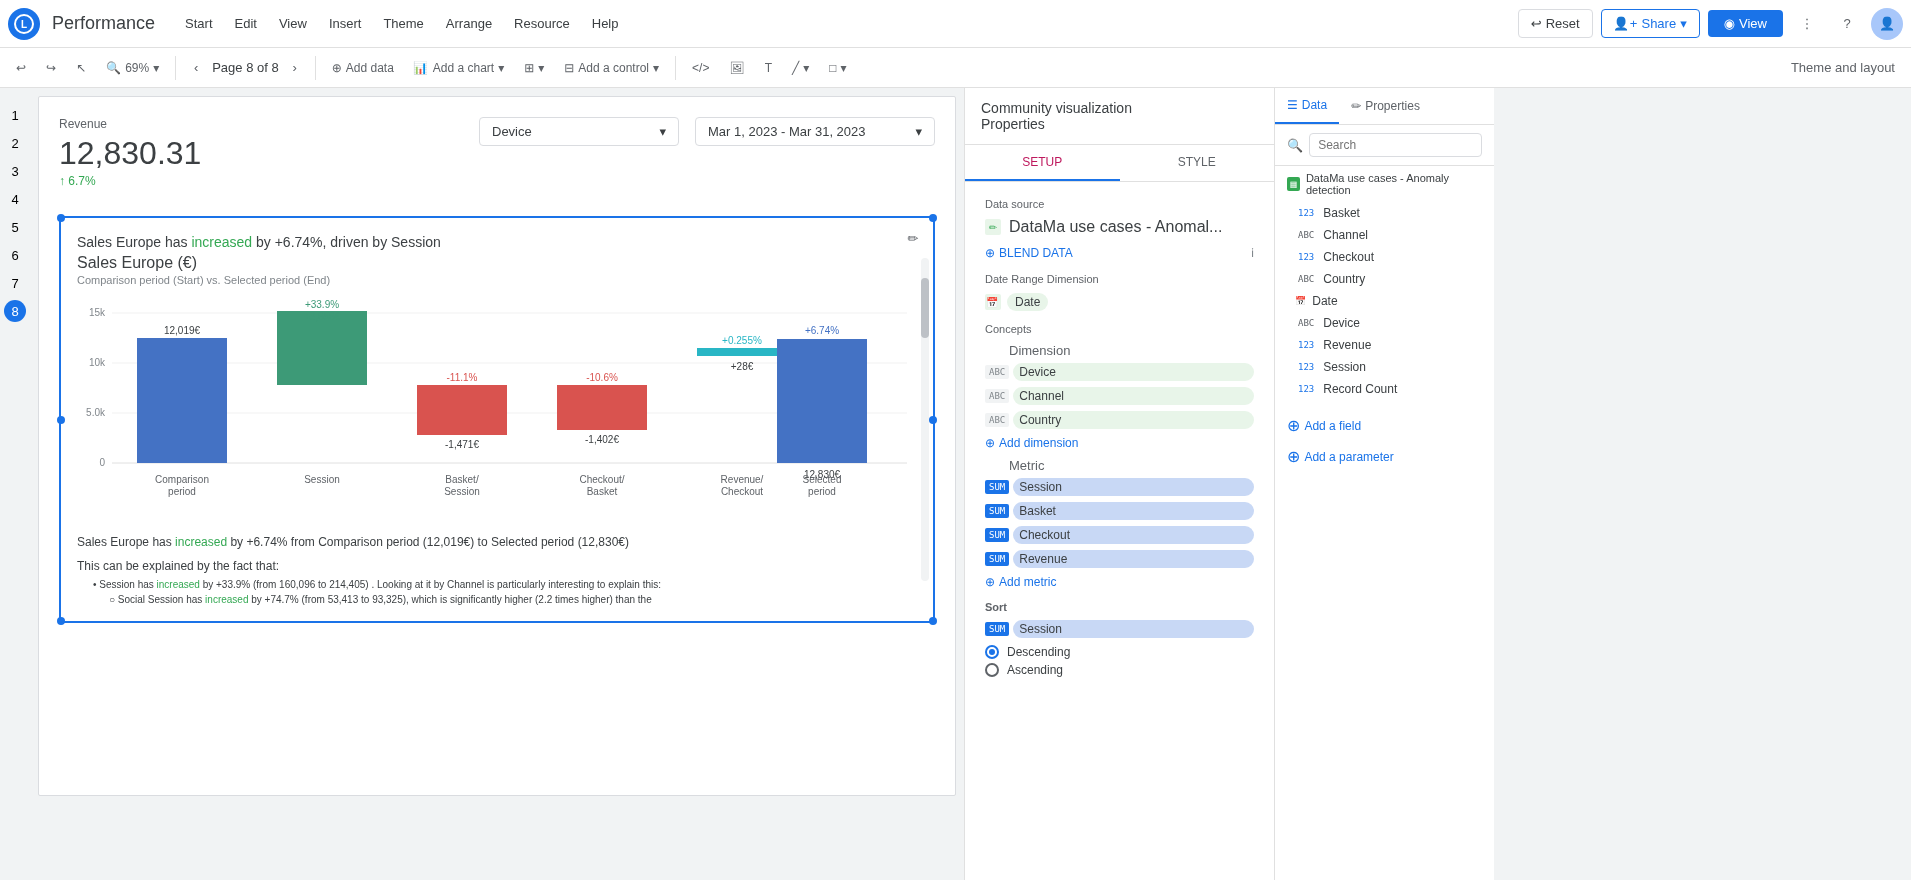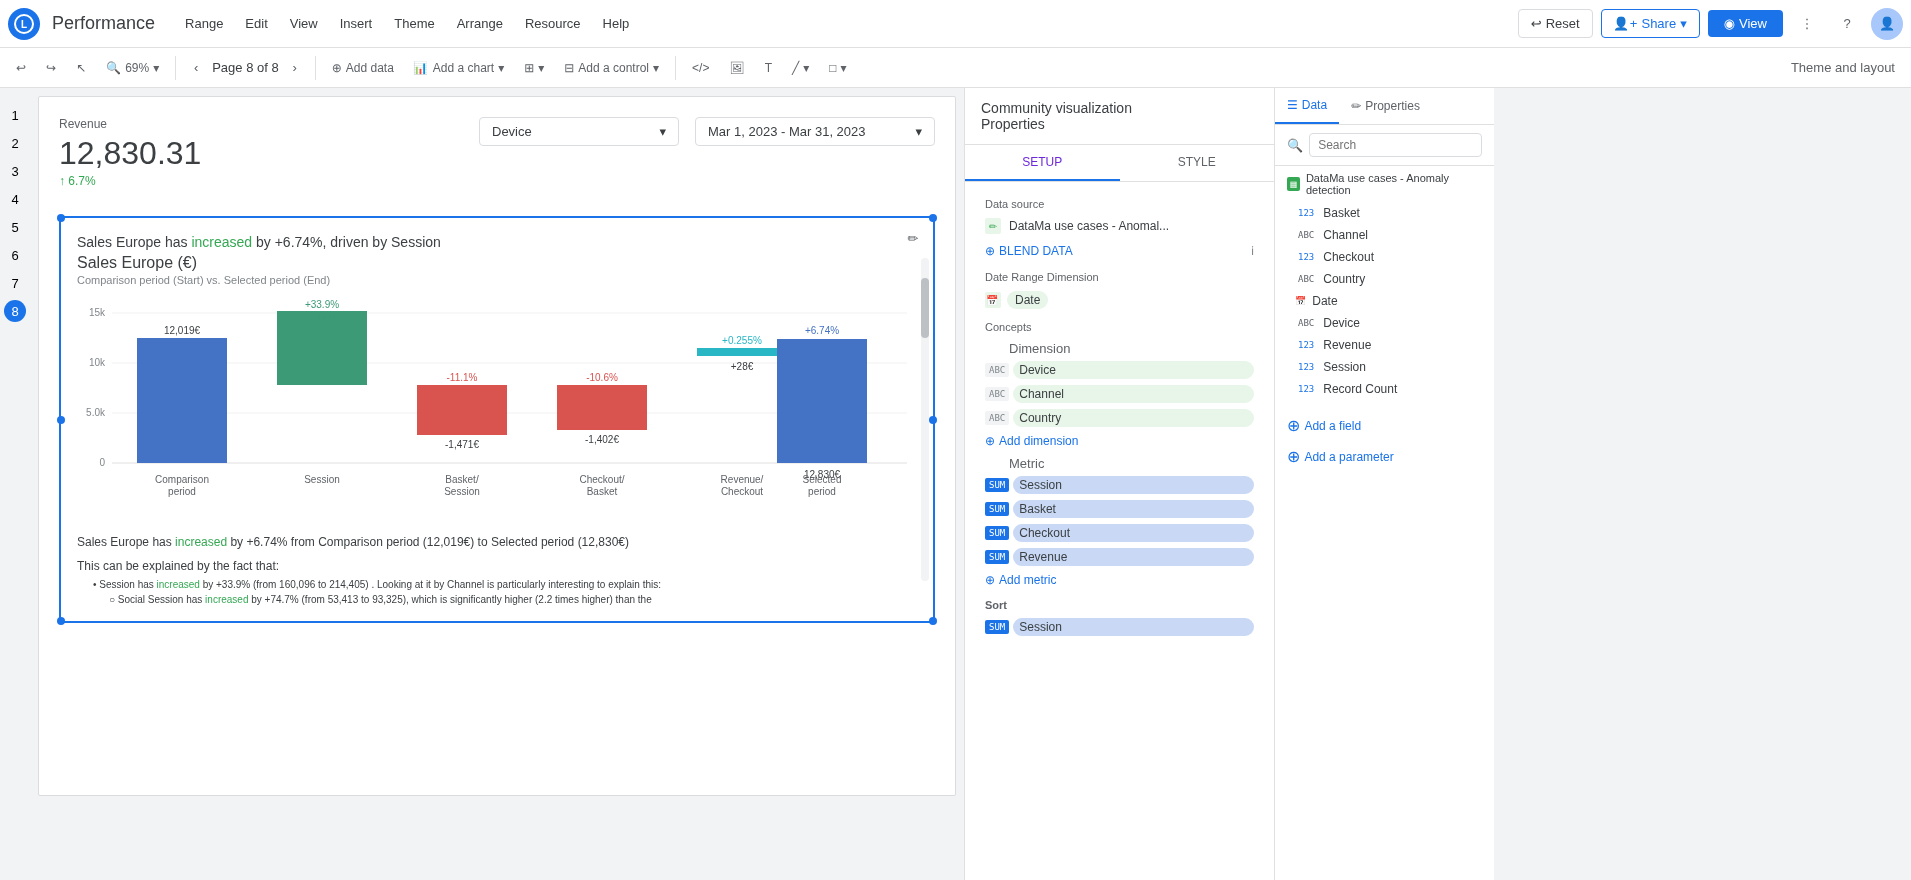--- a/index.html
+++ b/index.html
@@ -61,26 +61,26 @@
     .summary-sub { font-size: 12px; color: #3c4043; margin-top: 8px; }
     .bullet { margin-top: 6px; padding-left: 16px; font-size: 10px; color: #3c4043; }
     .bullet .increased { color: #34a853; font-weight: 500; }
 
     
     .right-panel { width: 310px; background: white; border-left: 1px solid #e0e0e0; display: flex; flex-direction: column; overflow: hidden; }
     .panel-header { padding: 12px 16px; border-bottom: 1px solid #e0e0e0; }
     .panel-title { font-size: 14px; font-weight: 500; color: #3c4043; }
     .panel-tabs { display: flex; border-bottom: 1px solid #e0e0e0; }
     .panel-tab { flex: 1; padding: 10px; text-align: center; font-size: 12px; font-weight: 500; cursor: pointer; color: #5f6368; }
-    .panel-tab.active { color: #6d28d9; border-bottom: 2px solid #1a73e8; }
+    .panel-tab.active { color: #be185d; border-bottom: 2px solid #1a73e8; }
     .panel-body { flex: 1; overflow-y: auto; padding: 8px 4px; }
     .section-label { font-size: 11px; color: #5f6368; padding: 8px 16px 4px; font-weight: 500; }
     .data-source-row { display: flex; align-items: center; gap: 8px; padding: 4px 16px; }
     .ds-icon { width: 16px; height: 16px; background: #e8f5e9; border-radius: 2px; display: flex; align-items: center; justify-content: center; font-size: 10px; color: #34a853; flex-shrink: 0; }
-    .ds-name { font-size: 12px; color: #3c4043; text-align: center; }
+    .ds-name { font-size: 16px; color: #3c4043; text-align: center; }
     .blend-btn { display: flex; align-items: center; gap: 4px; padding: 4px 16px; color: #1a73e8; font-size: 12px; cursor: pointer; }
     .date-range-label { font-size: 11px; color: #5f6368; padding: 8px 16px 4px; }
     .date-chip { display: flex; align-items: center; gap: 6px; padding: 4px 16px; }
     .date-icon { width: 16px; height: 16px; background: #e8f5e9; border-radius: 2px; display: flex; align-items: center; justify-content: center; font-size: 10px; color: #34a853; }
     .date-text { font-size: 12px; color: #3c4043; background: #e8f5e9; padding: 2px 8px; border-radius: 10px; }
     .concepts-label { font-size: 11px; color: #5f6368; padding: 8px 16px 4px; }
     .dim-label { font-size: 13px; color: #5f6368; padding: 4px 16px 2px; margin-left: 24px; }
     .dim-chip { display: flex; align-items: center; gap: 4px; padding: 3px 16px; }
     .dim-badge { font-size: 9px; color: #80868b; background: #f1f3f4; padding: 2px 4px; border-radius: 2px; font-family: monospace; }
     .dim-name { font-size: 12px; color: #3c4043; flex: 1; }
@@ -123,21 +123,21 @@
 
 <div class="top-bar">
   <div class="logo">
     <svg width="20" height="20" viewBox="0 0 20 20">
         <circle cx="10" cy="10" r="9" fill="none" stroke="white" stroke-width="2"></circle>
         <text x="10" y="14" text-anchor="middle" fill="white" font-size="10" font-weight="bold">L</text>
       </svg>
   </div>
   <span class="app-title">Performance</span>
   <div class="menu-bar">
-    <span class="menu-item">Range</span>
+    <span class="menu-item">Start</span>
     <span class="menu-item">Edit</span>
     <span class="menu-item">View</span>
     <span class="menu-item">Insert</span>
     <span class="menu-item">Theme</span>
     <span class="menu-item">Arrange</span>
     <span class="menu-item">Resource</span>
     <span class="menu-item">Help</span>
   </div>
   <div class="spacer"></div>
   <div class="top-actions">
@@ -420,20 +420,32 @@
       <div class="add-btn">
         <span>⊕</span>
         <span>Add metric</span>
       </div>
 
       <div class="sort-label">Sort</div>
       <div class="sort-chip">
         <span class="metric-badge">SUM</span>
         <span class="metric-name highlighted">Session</span>
       </div>
+      <div class="radio-group">
+        <div class="radio-row">
+          <div class="radio-circle active">
+              <div class="radio-dot"></div>
+            </div>
+          <span>Descending</span>
+        </div>
+        <div class="radio-row">
+          <div class="radio-circle"></div>
+          <span>Ascending</span>
+        </div>
+      </div>
 
     </div>
   </div>
 
   <div class="data-panel">
     <div class="data-panel-tabs">
       <div class="dp-tab active">
         <span>☰</span>
         <span>Data</span>
       </div>

